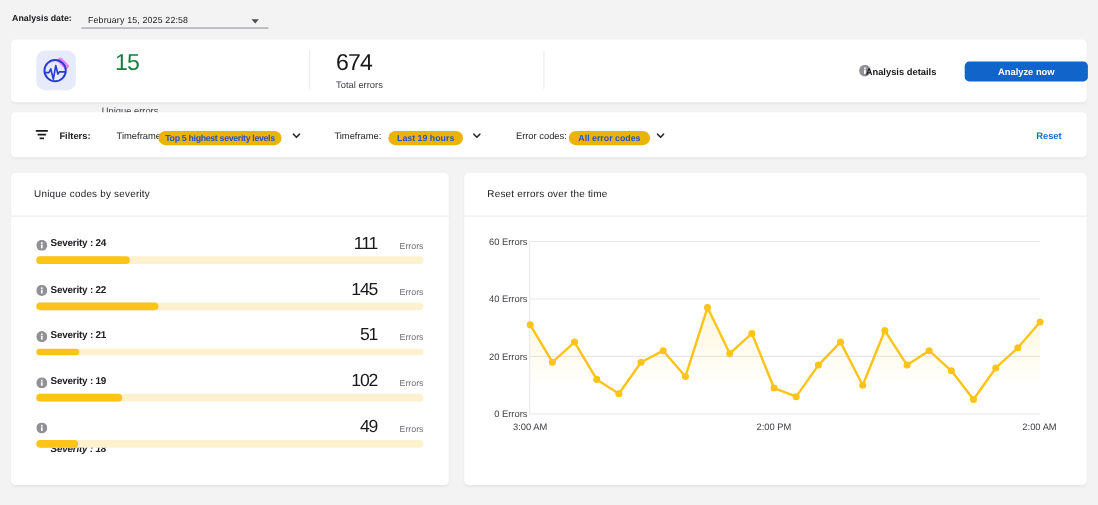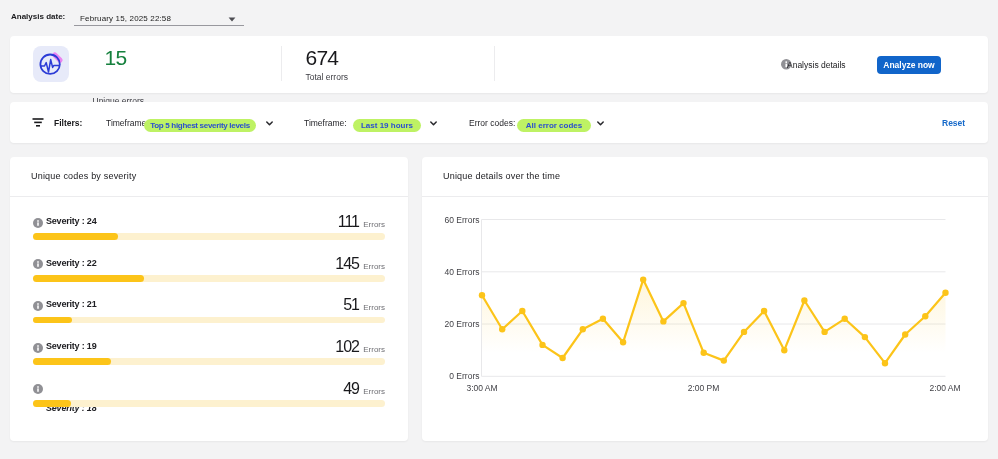--- a/index.html
+++ b/index.html
@@ -1,23 +1,23 @@
 <!DOCTYPE html>
 <html><head>
 <meta charset="utf-8">
 <style>
   * { margin:0; padding:0; box-sizing:border-box; }
   html,body { width:998px; height:459px; background:#f3f3f4; font-family:"Liberation Sans", sans-serif; overflow:hidden; }
   .abs { position:absolute; }
   .card { position:absolute; background:#fff; border-radius:4px; box-shadow:0 1px 2px rgba(0,0,0,0.05); }
   .lbl { font-size:8.5px; color:#26262b; }
-  .pill { position:absolute; height:13px; border-radius:7px; background:#bef264; color:#2b4fcf; font-size:8px; font-weight:bold; line-height:13px; text-align:center; }
+  .pill { position:absolute; height:13px; border-radius:7px; background:#eab308; color:#2b4fcf; font-size:8px; font-weight:bold; line-height:13px; text-align:center; }
   .chev { position:absolute; width:9px; height:9px; }
   .vwrap { width:200px; text-align:right; font-size:8px; color:#6f6f74; }
-  .vnum { font-size:16px; color:#19191c; letter-spacing:-1px; margin-right:2px; }
+  .vnum { font-size:16px; color:#19191c; letter-spacing:-1px; margin-right:18px; }
 </style>
 </head>
 <body>
 
 <div class="abs" style="left:11px; top:12px; font-size:8px; font-weight:bold; color:#19191c;">Analysis date:</div>
 <div class="abs" style="left:74px; top:6px; width:170px; height:19.5px; border-bottom:1px solid #98989e;">
   <div class="abs" style="left:6px; top:8px; font-size:8px; letter-spacing:0.15px; color:#222;">February 15, 2025 22:58</div>
   <svg class="abs" style="right:8px; top:10.5px;" width="8" height="5" viewBox="0 0 8 5">
       <path d="M0.6 0.4 L7.4 0.4 L4 4.4 Z" fill="#4d4d52"></path>
     </svg>
@@ -35,22 +35,22 @@
 <div class="abs" style="left:92.5px; top:71.5px; font-size:8.5px; color:#3c3c42;margin-top:24px;">Unique errors</div>
 <div class="abs" style="left:281px; top:46px; width:1px; height:35px; background:#ececee;"></div>
 <div class="abs" style="left:305.5px; top:47px; font-size:21px; line-height:21px; letter-spacing:-0.8px; color:#19191c;">674</div>
 <div class="abs" style="left:305.5px; top:71.5px; font-size:8.5px; color:#3c3c42;">Total errors</div>
 <div class="abs" style="left:494px; top:46px; width:1px; height:35px; background:#ececee;"></div>
 <svg class="abs" style="left:781px; top:59px;" width="10.5" height="10.5" viewBox="0 0 13 13">
     <circle cx="6.5" cy="6.5" r="6.5" fill="#909095"></circle>
     <rect x="5.5" y="2.9" width="2" height="2" fill="#fff"></rect>
     <rect x="5.5" y="5.7" width="2" height="4.4" fill="#fff"></rect>
   </svg>
-<div class="abs" style="left:787px; top:60px; font-size:8.5px; font-weight:normal; color:#19191c;text-align:center;">Analysis details</div>
-<div class="abs" style="left:877px; top:56px; width:64px; height:18px; background:#1165ca; border-radius:4px; color:#fff; font-size:8.5px; font-weight:bold; text-align:center; line-height:18px;">Analyze now</div>
+<div class="abs" style="left:787px; top:60px; font-size:8.5px; font-weight:bold; color:#19191c;text-align:center;">Analysis details</div>
+<div class="abs" style="left:877px; top:56px; width:112px; height:18px; background:#1165ca; border-radius:4px; color:#fff; font-size:8.5px; font-weight:bold; text-align:center; line-height:18px;">Analyze now</div>
 
 <div class="card" style="left:10px; top:102px; width:978px; height:40.5px;"></div>
 <svg class="abs" style="left:32px; top:118px;" width="12" height="9" viewBox="0 0 12 9">
   <line x1="0.5" y1="1" x2="11.5" y2="1" stroke="#19191c" stroke-width="1.6"></line>
   <line x1="2.2" y1="4.4" x2="9.8" y2="4.4" stroke="#19191c" stroke-width="1.6"></line>
   <line x1="4" y1="7.8" x2="8" y2="7.8" stroke="#19191c" stroke-width="1.6"></line>
 </svg>
 <div class="abs" style="left:54px; top:117.5px; font-size:8.5px; font-weight:bold; color:#19191c;">Filters:</div>
 <div class="abs lbl" style="left:106px; top:117.5px;">Timeframe:</div>
 <div class="pill" style="left:144px; top:118.5px; width:112px; letter-spacing:-0.3px;">Top 5 highest severity levels</div>
@@ -112,21 +112,21 @@
     <circle cx="6.5" cy="6.5" r="6.5" fill="#909095"></circle>
     <rect x="5.5" y="2.9" width="2" height="2" fill="#fff"></rect>
     <rect x="5.5" y="5.7" width="2" height="4.4" fill="#fff"></rect>
   </svg>
 <div class="abs" style="left:46px; top:403px; font-size:9px; font-weight:bold; letter-spacing:-0.2px; color:#202024;font-style:italic;">Severity : 18</div>
 <div class="abs vwrap" style="left:185px; top:379.8px;"><span class="vnum">49</span> Errors</div>
 <div class="abs" style="left:33px; top:400.1px; width:351.9px; height:6.5px; border-radius:3.5px; background:#fdf1cf;"></div>
 <div class="abs" style="left:33px; top:400.1px; width:37.6px; height:6.5px; border-radius:3.5px; background:#fcc419;"></div>
 
 <div class="card" style="left:422px; top:157px; width:566px; height:283.5px;"></div>
-<div class="abs" style="left:443px; top:171px; font-size:9px; letter-spacing:0.2px; color:#202024;">Unique details over the time</div>
+<div class="abs" style="left:443px; top:171px; font-size:9px; letter-spacing:0.2px; color:#202024;">Reset errors over the time</div>
 <div class="abs" style="left:422px; top:195.5px; width:566px; height:1px; background:#ececee;"></div>
 <svg class="abs" style="left:422px; top:196px;" width="566" height="244" viewBox="422 196 566 244" font-family="Liberation Sans, sans-serif">
   <defs>
     <linearGradient id="ag" x1="0" y1="219.5" x2="0" y2="376.3" gradientUnits="userSpaceOnUse">
       <stop offset="0" stop-color="#fcc419" stop-opacity="0.30"></stop>
       <stop offset="0.55" stop-color="#fcc419" stop-opacity="0.10"></stop>
       <stop offset="0.85" stop-color="#fcc419" stop-opacity="0"></stop>
     </linearGradient>
   </defs>
     <line x1="481.5" y1="219.5" x2="945.5" y2="219.5" stroke="#e8e8ea" stroke-width="1"></line>

